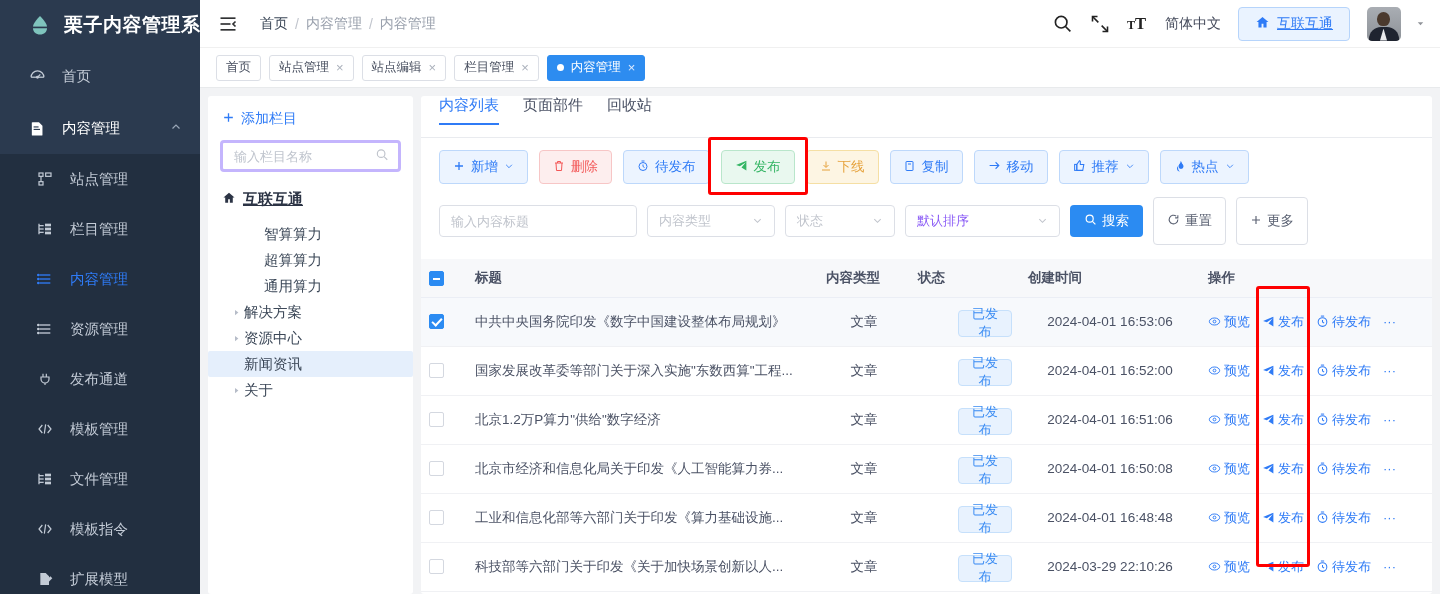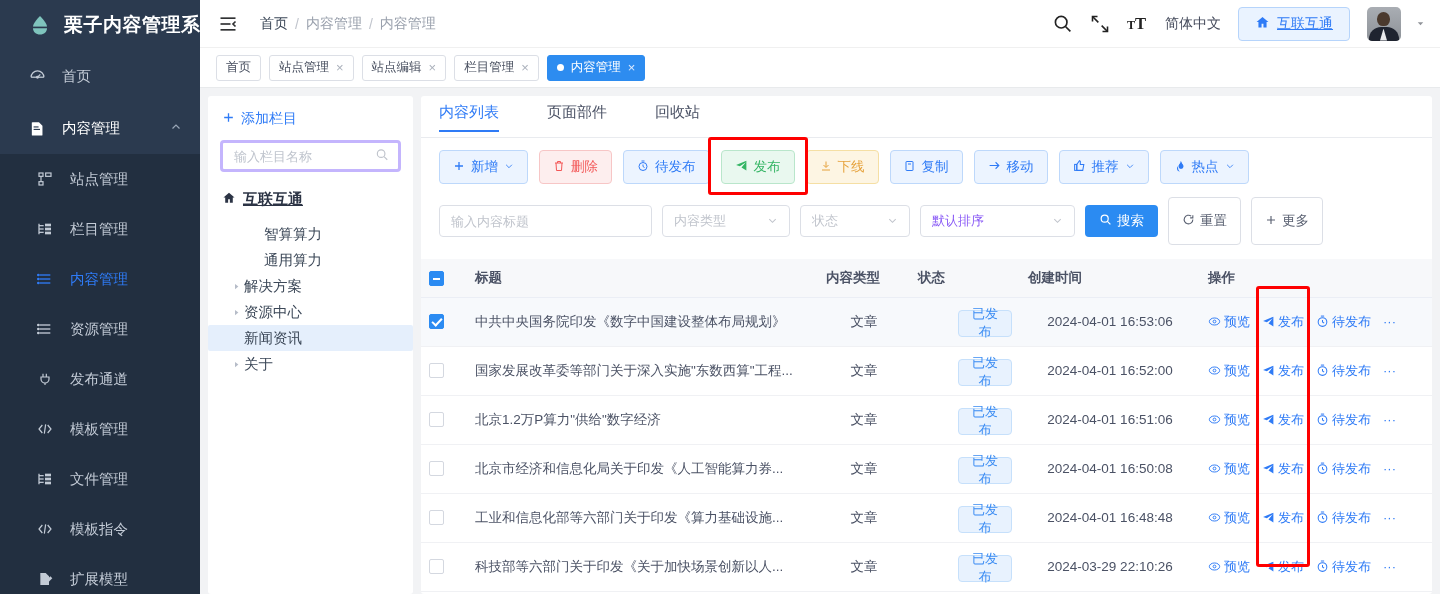--- a/index.html
+++ b/index.html
@@ -119,21 +119,21 @@
   .tnode { height: 26px; display: flex; align-items: center; font-size: 14.5px; color: #3c4858; cursor: pointer; border-radius:2px; }
   .tnode .arrow { width: 16px; flex: 0 0 16px; display: flex; align-items: center; justify-content: center; }
   .tnode.sel { background: #e5effc; }
   .tnode .lbl { white-space: nowrap; }
 
   
   .main-panel {
     flex: 1 1 auto; background: #fff; border-radius: 3px; min-width: 0;
     display: flex; flex-direction: column; overflow: hidden; position: relative;
   }
-  .ptabs { height: 42px; display: flex; align-items: center; gap: 48px; padding: 0 18px; border-bottom: 1px solid #e9ebef; flex:0 0 42px;}
+  .ptabs { height: 42px; display: flex; align-items: flex-start; gap: 24px; padding: 0 18px; border-bottom: 1px solid #e9ebef; flex:0 0 42px;}
   .ptab { font-size: 15px; color: #4a5164; padding-bottom: 9px; cursor: pointer; position: relative; }
   .ptab.active { color: #2f7bf6; }
   .ptab.active::after { content:""; position:absolute; left:0; right:0; bottom:-1px; height:2px; background:#2f7bf6; }
 
   .toolbar { display: flex; align-items: center; gap: 11px; padding: 12px 18px 0 18px; flex-wrap: nowrap; }
   .tbtn {
     height: 32px; display: flex; align-items: center; gap: 6px;
     border-radius: 4px; padding: 16px 13px; font-size: 13.5px; cursor: pointer;
     border: 1px solid transparent; white-space: nowrap;
   }
@@ -467,20 +467,23 @@
                 <path d="M12 3L2.5 11h3v9h5v-6h3v6h5v-9h3z"></path>
               </svg>
           </span>
           <span class="u">互联互通</span>
         </div>
 
         <div class="tnode" style="padding-left:44px">
           <span class="lbl">智算算力</span>
         </div>
         <div class="tnode" style="padding-left:44px">
+          <span class="lbl">超算算力</span>
+        </div>
+        <div class="tnode" style="padding-left:44px">
           <span class="lbl">通用算力</span>
         </div>
         <div class="tnode" style="padding-left:8px">
           <span class="arrow">
             <svg width="9" height="9" viewBox="0 0 24 24" fill="#b6bcc8">
                 <path d="M8 5l9 7-9 7z"></path>
               </svg>
           </span>
           <span class="lbl">解决方案</span>
         </div>
@@ -609,21 +612,21 @@
             <span>热点</span>
             <span class="cv">
               <svg width="10" height="10" viewBox="0 0 24 24" fill="none" stroke="#2f7bf6" stroke-width="2.4">
                   <path d="M5 9l7 7 7-7"></path>
                 </svg>
             </span>
           </div>
         </div>
 
         <div class="filters">
-          <div class="fld" style="width:213px">
+          <div class="fld" style="width:198px">
             <input type="text" placeholder="输入内容标题" style="">
           </div>
           <div class="fld sel" style="width:128px">
             <span>内容类型</span>
             <span>
               <svg width="11" height="11" viewBox="0 0 24 24" fill="none" stroke="#c0c4cc" stroke-width="2.2">
                   <path d="M5 9l7 7 7-7"></path>
                 </svg>
             </span>
           </div>

